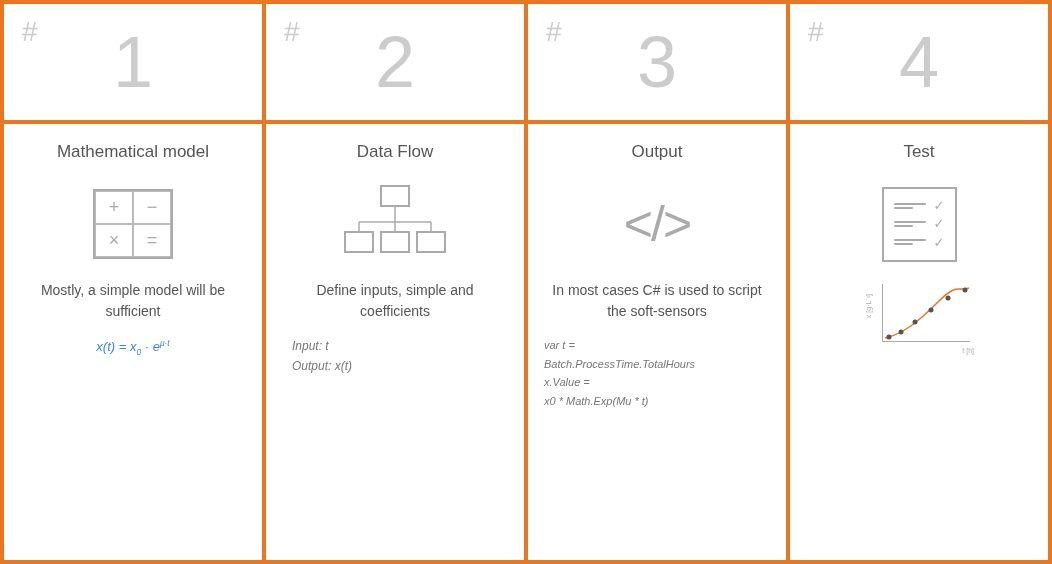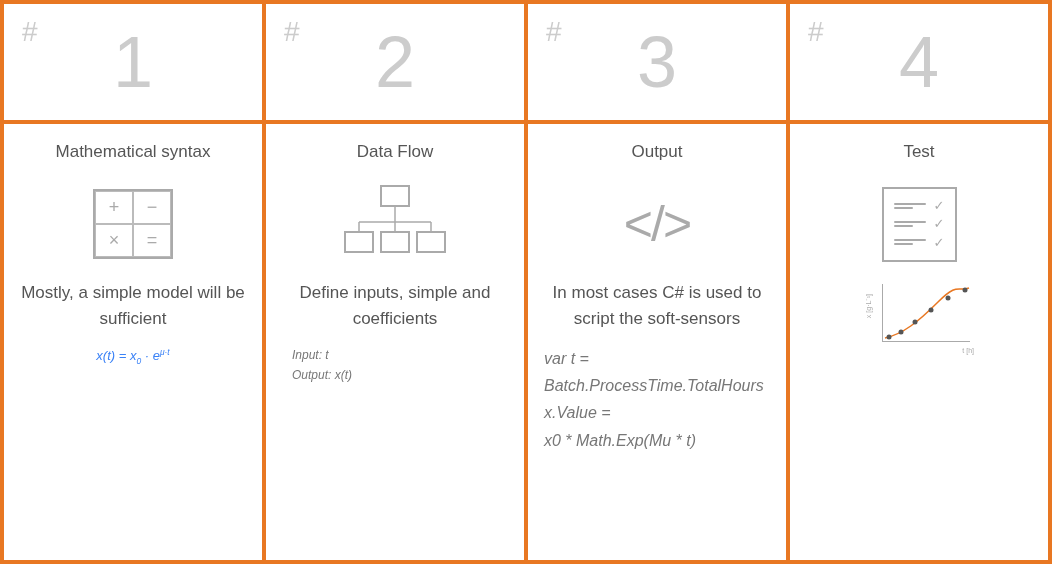--- a/index.html
+++ b/index.html
@@ -61,21 +61,21 @@
       margin-bottom: 14px;
     }
     .icon-area {
       margin: 8px 0 16px;
       display: flex;
       justify-content: center;
       align-items: center;
       height: 80px;
     }
     .desc-text {
-      font-size: 17px;
+      font-size: 14px;
       color: #555;
       line-height: 1.5;
       margin-bottom: 10px;
       text-align: center;
     }
     .formula {
       font-size: 13px;
       color: #3b82f6;
       font-style: italic;
       margin-top: 6px;
@@ -180,21 +180,21 @@
   <div class="cell number-cell">
     <span class="number-symbol">#</span>
     <span class="number-value">3</span>
   </div>
   <div class="cell number-cell">
     <span class="number-symbol">#</span>
     <span class="number-value">4</span>
   </div>
 
   <div class="cell content-cell">
-    <span class="section-title">Mathematical syntax</span>
+    <span class="section-title">Mathematical model</span>
     <div class="icon-area">
       <div class="math-icon">
         <div class="math-cell">+</div>
         <div class="math-cell">−</div>
         <div class="math-cell">×</div>
         <div class="math-cell">=</div>
       </div>
     </div>
     <p class="desc-text">Mostly, a simple model will be sufficient</p>
     <p class="formula">
@@ -231,21 +231,21 @@
     </div>
   </div>
 
   <div class="cell content-cell">
     <span class="section-title">Output</span>
     <div class="icon-area">
       <span class="code-icon">&lt;/&gt;</span>
     </div>
     <p class="desc-text">In most cases C# is used to script the soft-sensors</p>
     <div class="code-block">
-      <div style="font-size:16px;color:#777;font-style:italic;text-align:left;line-height:1.7;">
+      <div style="font-size:11px;color:#777;font-style:italic;text-align:left;line-height:1.7;">
         var t =<br>
         Batch.ProcessTime.TotalHours<br>
         x.Value =<br>
         x0 * Math.Exp(Mu * t)
       </div>
     </div>
   </div>
 
   <div class="cell content-cell">
     <span class="section-title">Test</span>

